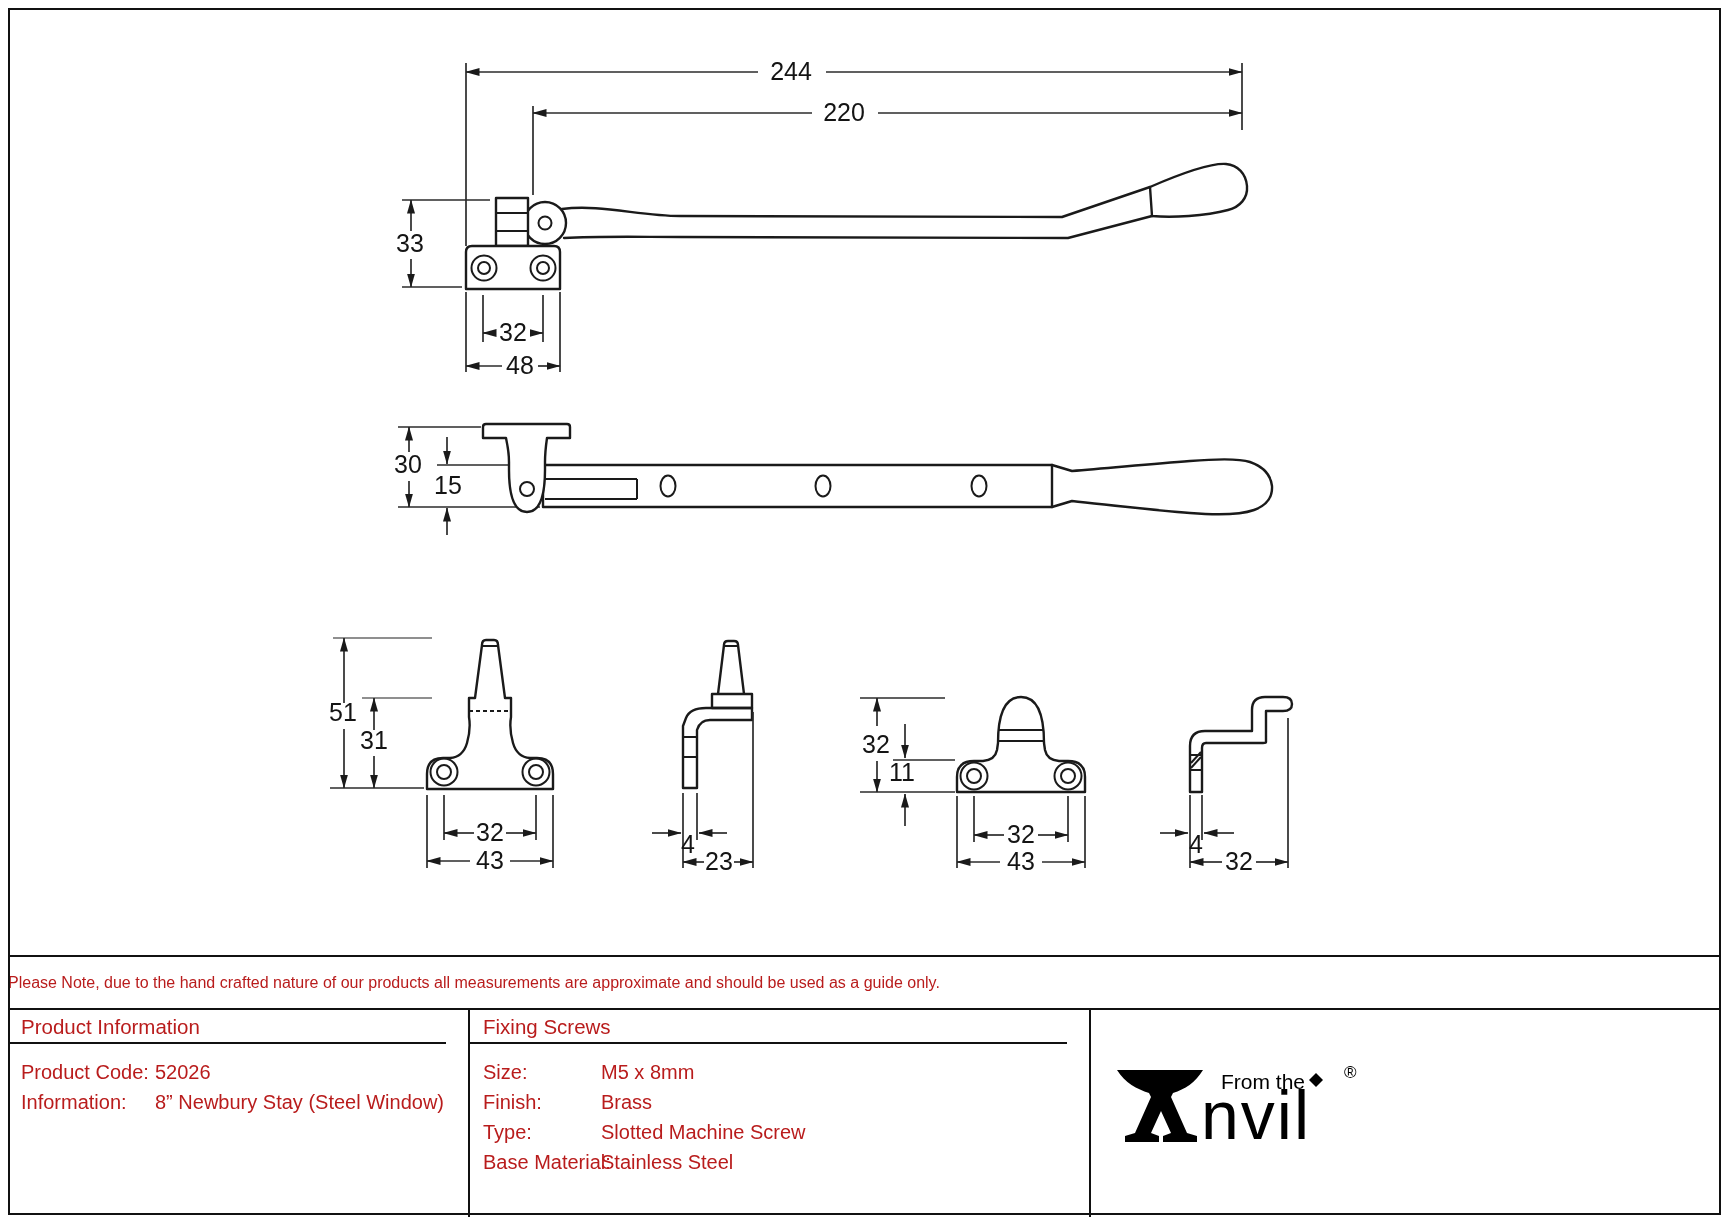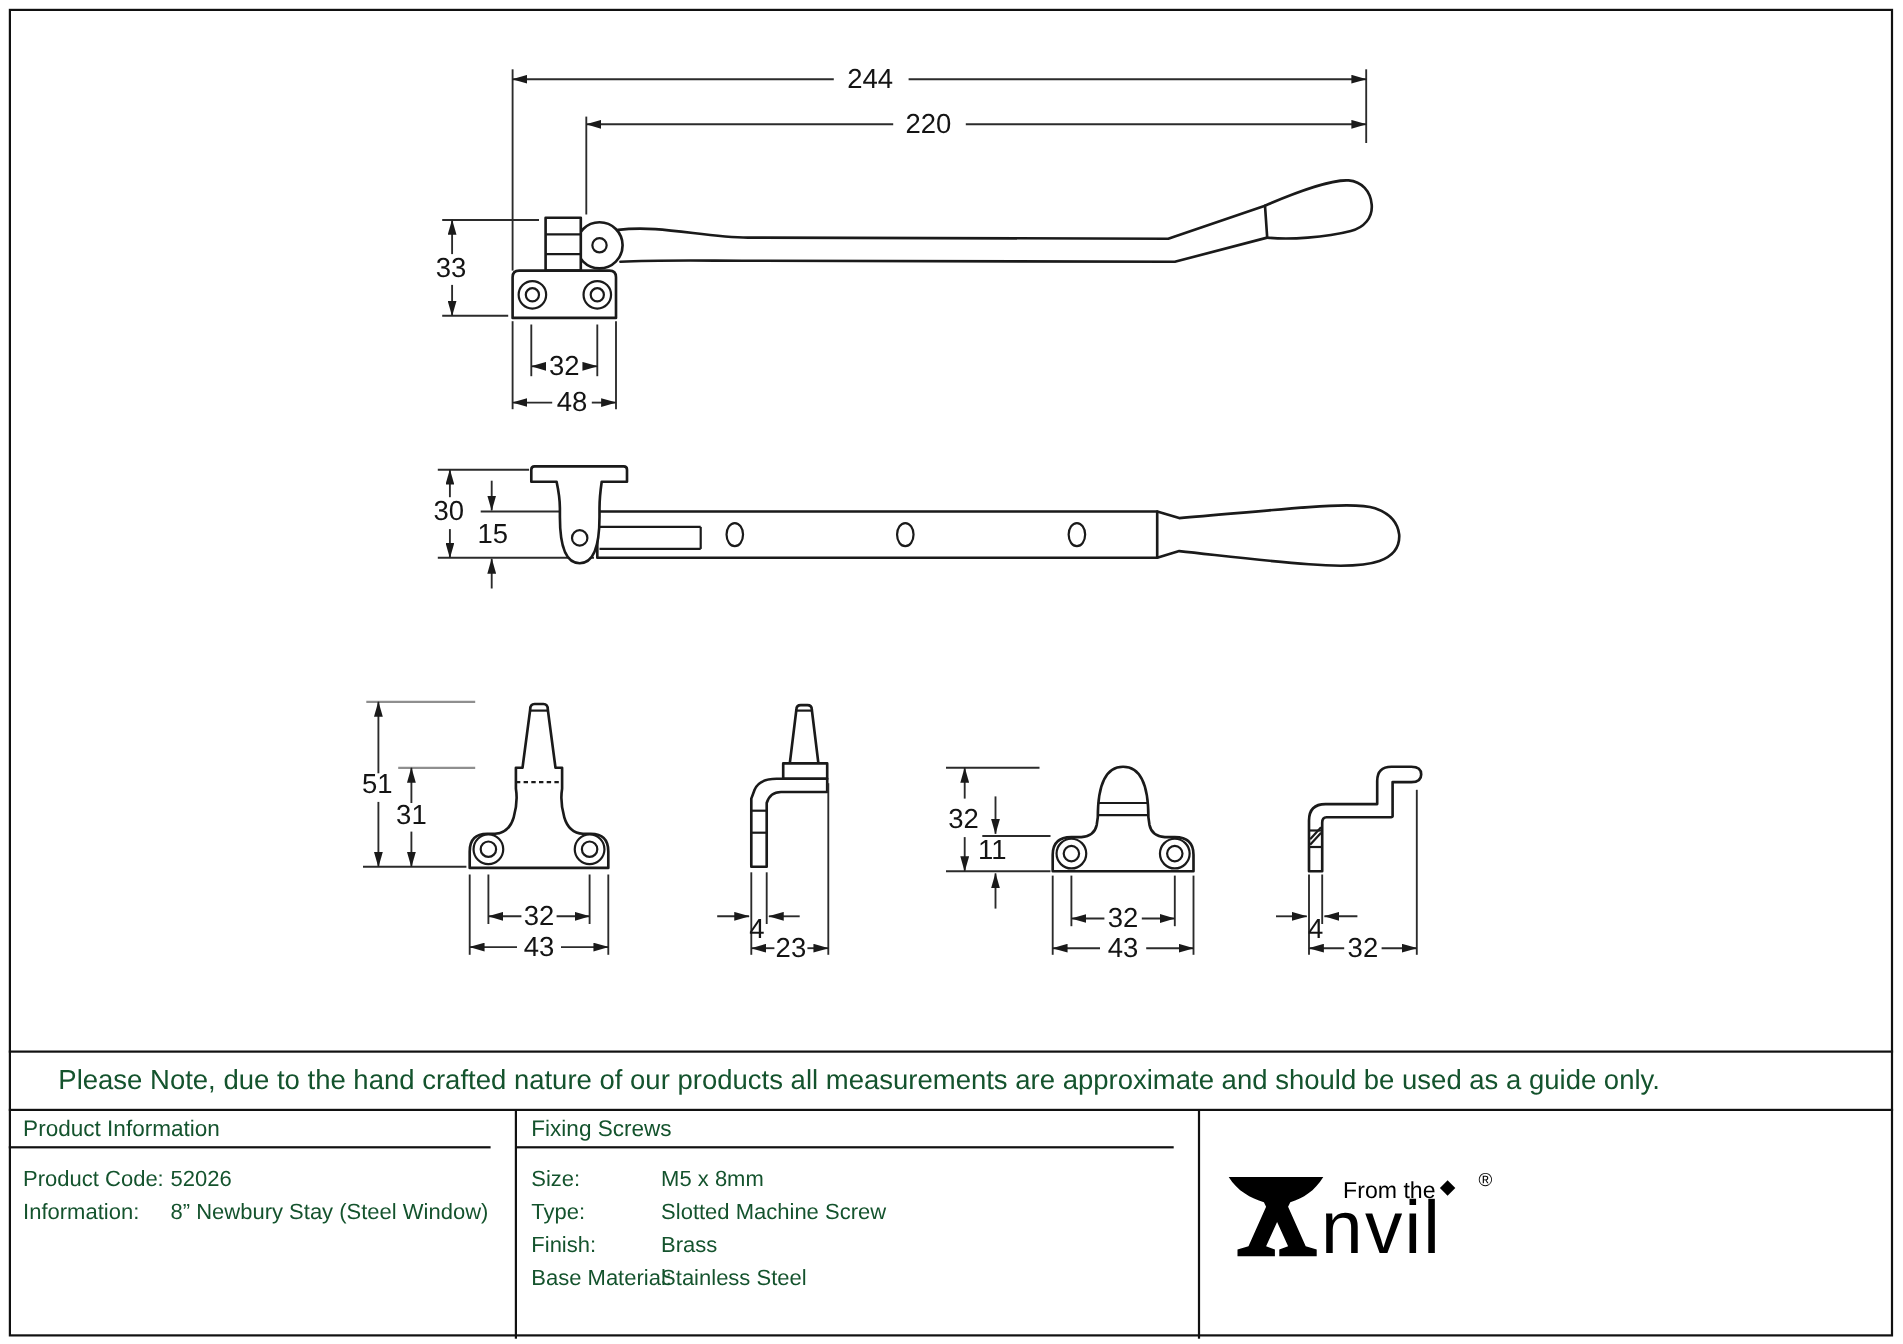--- a/index.html
+++ b/index.html
@@ -1,27 +1,27 @@
 <!DOCTYPE html>
 <html><head>
 <meta charset="utf-8">
 <style>
   html,body{margin:0;padding:0;background:#fff;}
-  .page{position:relative;width:1730px;height:1222px;background:#fff;font-family:"Liberation Sans",sans-serif;color:#14532d;overflow:hidden;}
+  .page{position:relative;width:1730px;height:1222px;background:#fff;font-family:"Liberation Sans",sans-serif;color:#b91c1c;overflow:hidden;}
   .outer-border{position:absolute;left:8px;top:8px;width:1709px;height:1203px;border:2.5px solid #111;pointer-events:none;}
   svg text{font-family:"Liberation Sans",sans-serif;}
   .drawing-svg{position:absolute;left:0;top:0;}
   .ln{fill:none;stroke:#1a1a1a;stroke-width:2.4;stroke-linejoin:round;stroke-linecap:round;}
   .ln2{fill:none;stroke:#1a1a1a;stroke-width:2;}
   .wh{fill:#ffffff;stroke:#1a1a1a;stroke-width:2.4;stroke-linejoin:round;}
   .dl{fill:none;stroke:#2b2b2b;stroke-width:1.7;}
   .gx{fill:none;stroke:#8f8f8f;stroke-width:2;}
   .dim{font-size:25px;fill:#141414;text-anchor:middle;}
   .note-band{position:absolute;left:8px;top:955px;width:1713px;height:53px;border-top:2.5px solid #111;box-sizing:border-box;display:flex;align-items:center;}
-  .note-band span{padding-left:21px;font-size:25px;margin-left:24px;}
+  .note-band span{padding-left:0;font-size:16px;}
   .table-area{position:absolute;left:8px;top:1008px;width:1713px;height:209px;border-top:2.5px solid #111;box-sizing:border-box;display:flex;gap:22px;}
   .tcol{box-sizing:border-box;height:100%;}
   .tcol + .tcol{border-left:2.5px solid #111;}
   .col-product{width:438px;}
   .col-pack{width:378px;}
   .col-fix{width:599px;}
   .col-logo{width:296px;position:relative;}
   .col-header{height:34px;line-height:33px;border-bottom:2.5px solid #111;box-sizing:border-box;padding-left:13px;font-size:20.5px;}
   .col-body{padding:13px 30px 0 13px;font-size:20px;}
   .col-body .row{line-height:30px;white-space:nowrap;}
@@ -229,24 +229,24 @@
     </div>
 
 
     <div class="tcol col-fix">
       <div class="col-header">Fixing Screws</div>
       <div class="col-body">
         <div class="row">
           <span class="lab">Size:</span><span>M5 x 8mm</span>
         </div>
         <div class="row">
+          <span class="lab">Finish:</span><span>Brass</span>
+        </div>
+        <div class="row">
           <span class="lab">Type:</span><span>Slotted Machine Screw</span>
-        </div>
-        <div class="row">
-          <span class="lab">Finish:</span><span>Brass</span>
         </div>
         <div class="row">
           <span class="lab">Base Material:</span><span>Stainless Steel</span>
         </div>
       </div>
     </div>
 
     <div class="tcol col-logo">
       <svg class="logo-svg" width="296" height="206" viewBox="0 0 296 206">
         <g>

